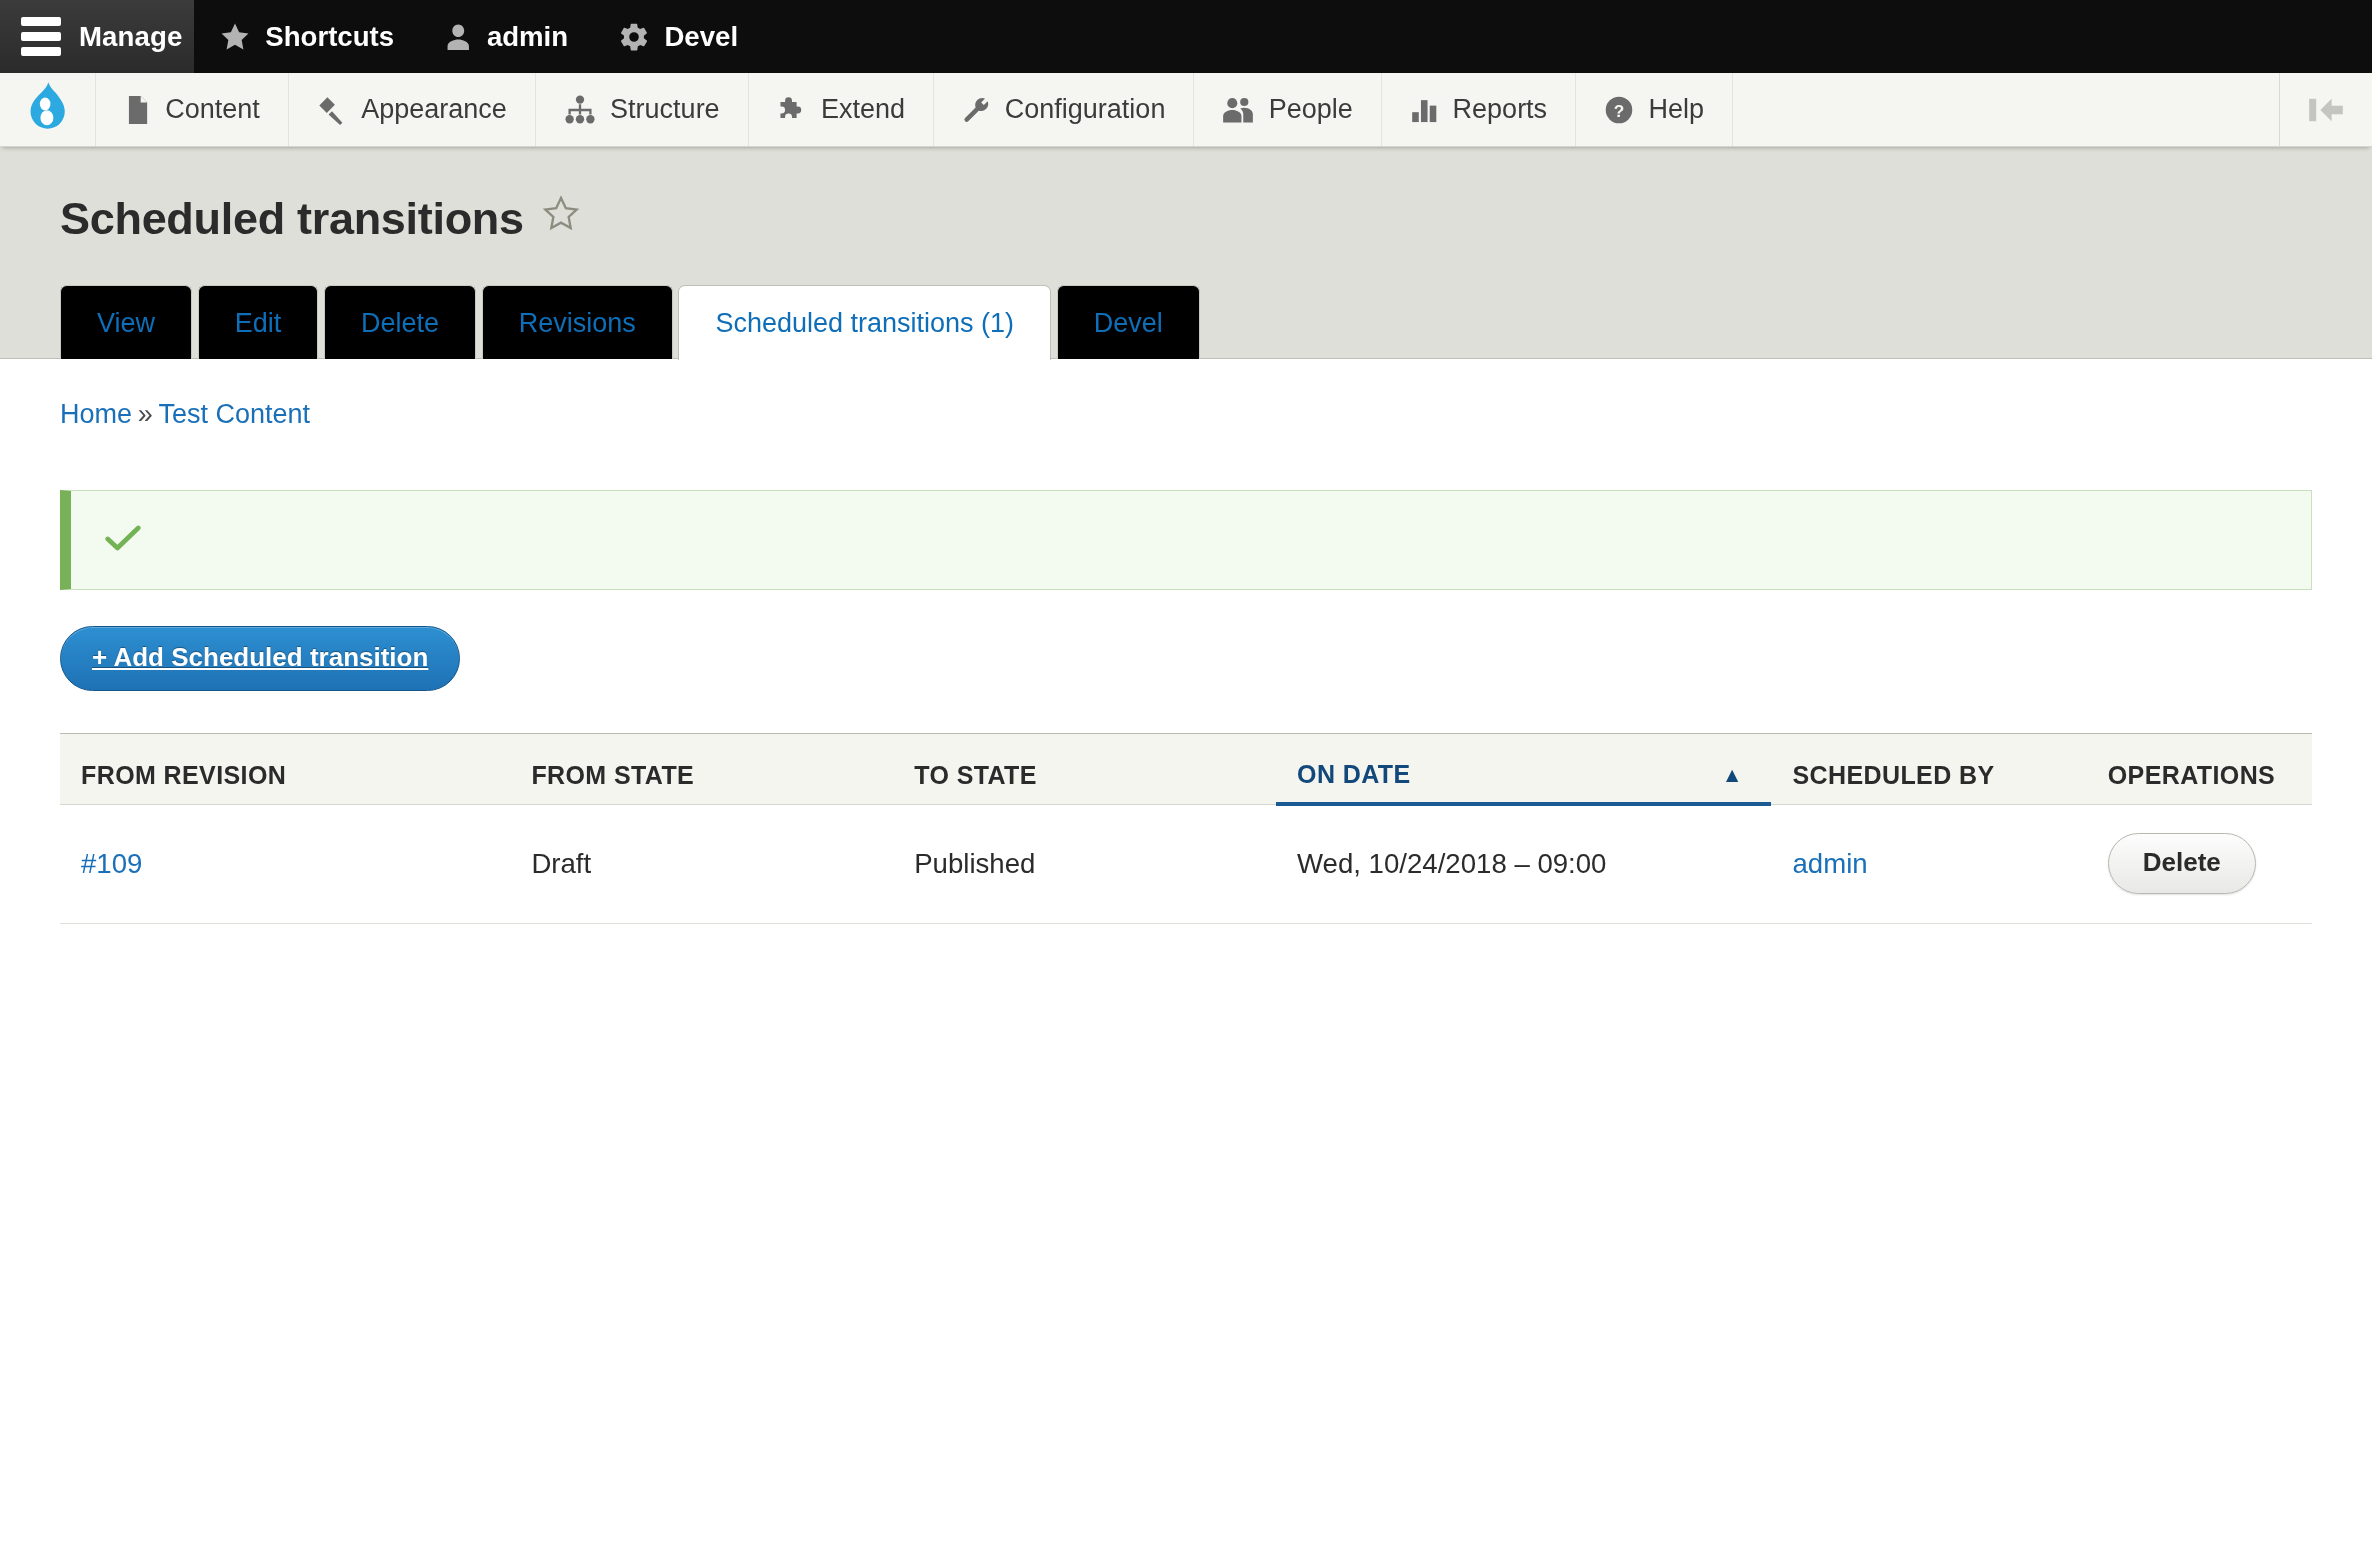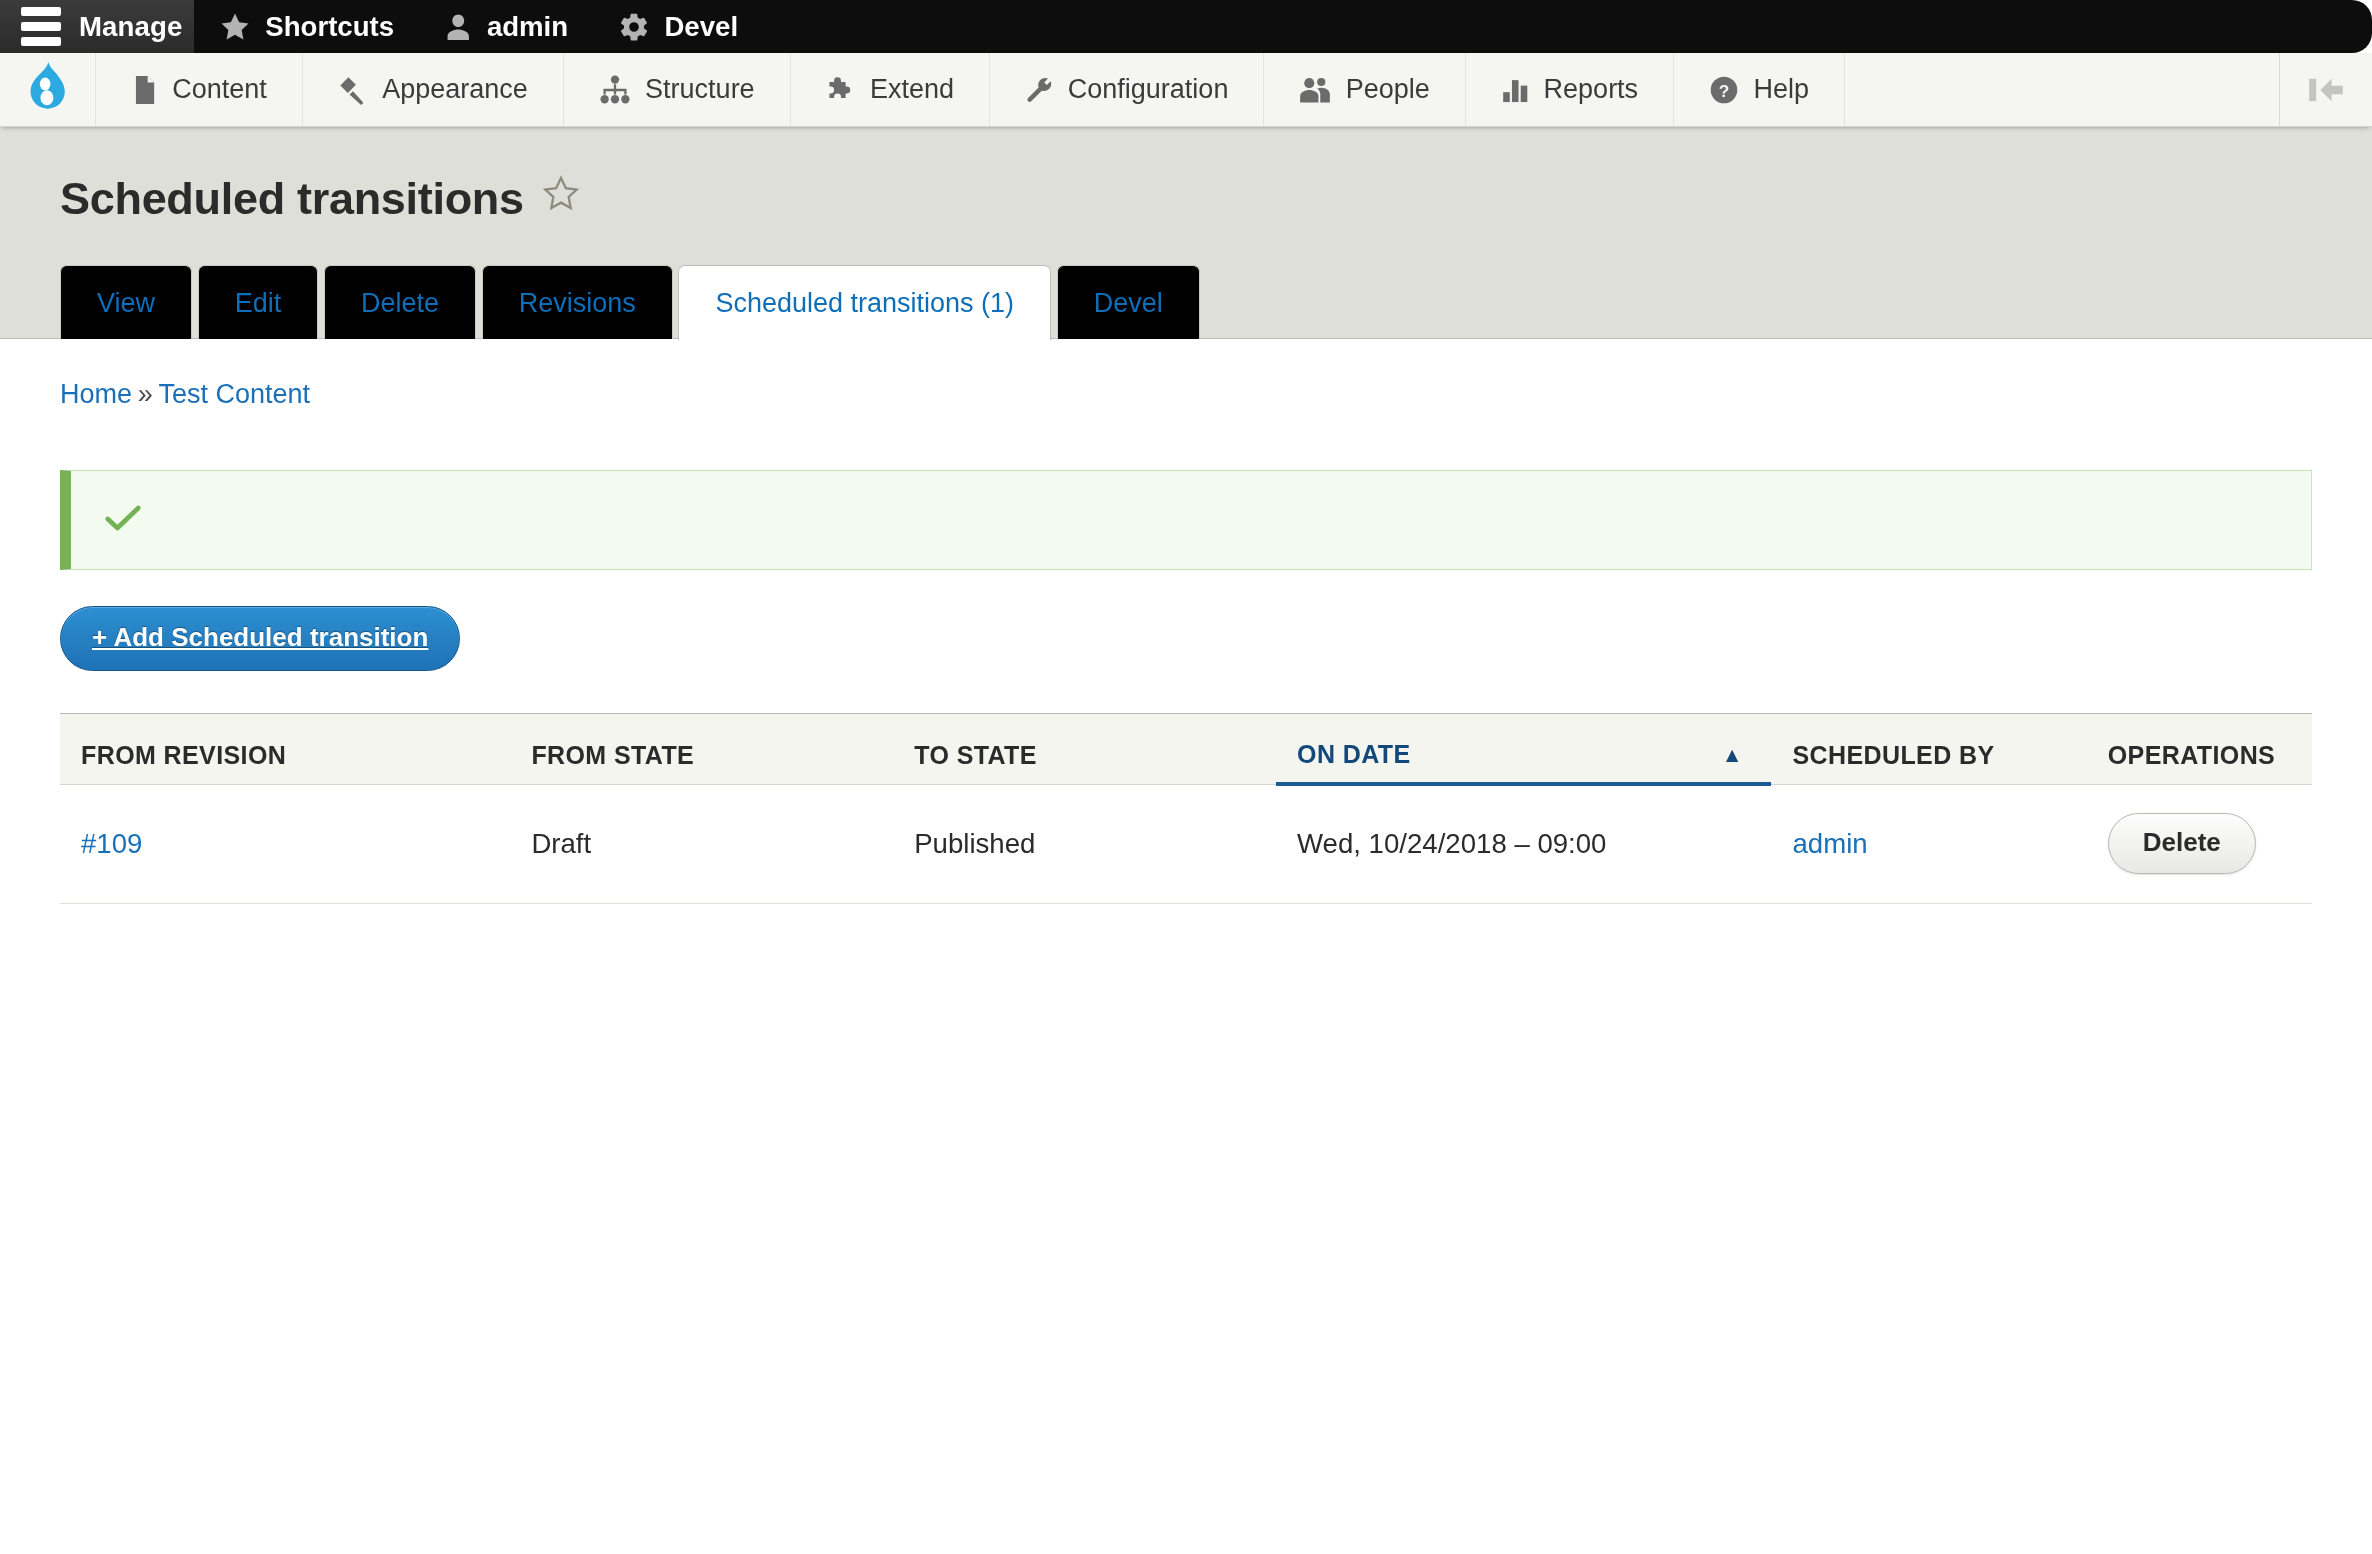--- a/index.html
+++ b/index.html
@@ -7,25 +7,24 @@
   html, body {
     width: 2372px;
     height: 1554px;
     background: #fff;
     font-family: "Liberation Sans", sans-serif;
     -webkit-font-smoothing: antialiased;
   }
 
   
   .toolbar-bar {
-    height: 53px;
+    height: 73px;
     background: #0d0d0d;
     display: flex;
     align-items: stretch;
-    border-radius: 20px;
   }
   .toolbar-home {
     width: 194px;
     background: linear-gradient(to bottom, #3b3b3b 0%, #2b2b2b 100%);
     display: flex;
     align-items: center;
     padding-left: 21px;
     gap: 18px;
   }
   .hamburger { display: flex; flex-direction: column; gap: 6.7px; width: 40px; }
@@ -50,21 +49,21 @@
     border-bottom: 1px solid #d4d4d0;
     box-shadow: 0 2.9px 4.8px -1.9px rgba(0,0,0,.35);
     position: relative;
     z-index: 5;
   }
   .drupal-logo {
     width: 95px; display: flex; align-items: center; justify-content: center;
   }
   .menu-item {
     display: flex; align-items: center; gap: 14.3px;
-    padding: 0 35px;
+    padding: 0 28px;
     border-left: 1px solid #e3e3df;
     color: #3b3b3b; font-size: 27px;
     white-space: nowrap;
   }
   .menu-spacer { flex: 1; border-left: 1px solid #e3e3df; }
   .menu-toggle {
     width: 93px; border-left: 1px solid #d9d9d5;
     display: flex; align-items: center; justify-content: center;
   }
 

